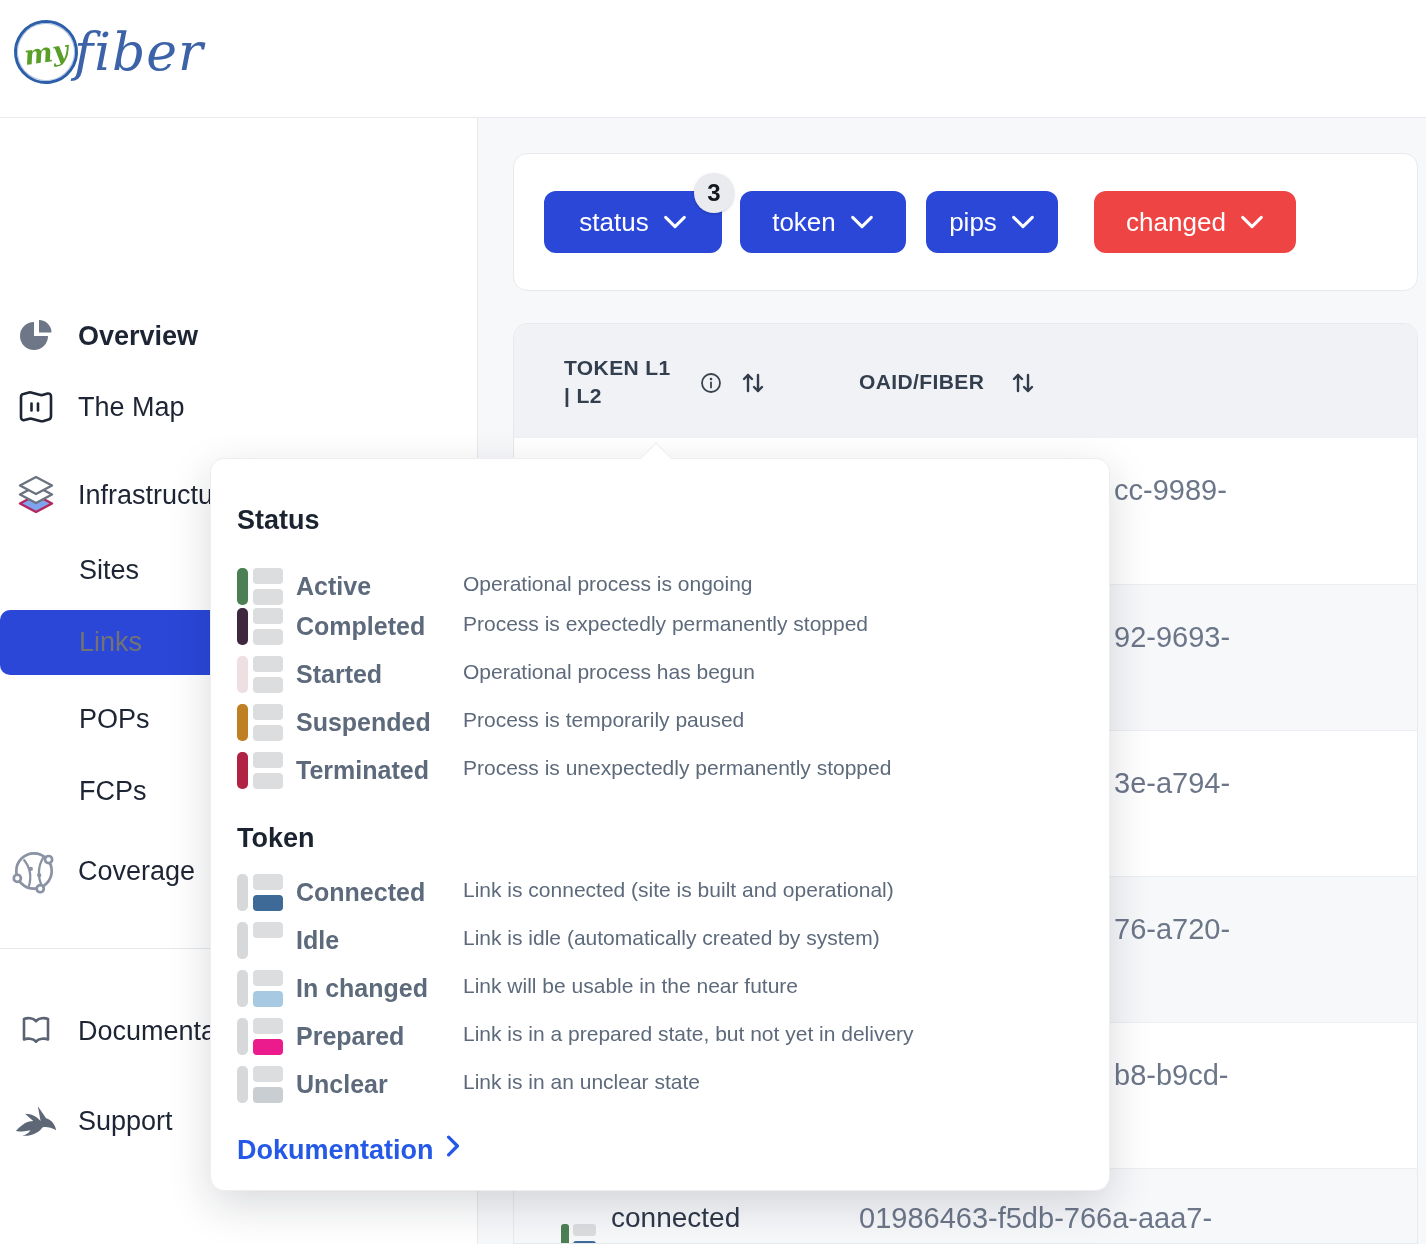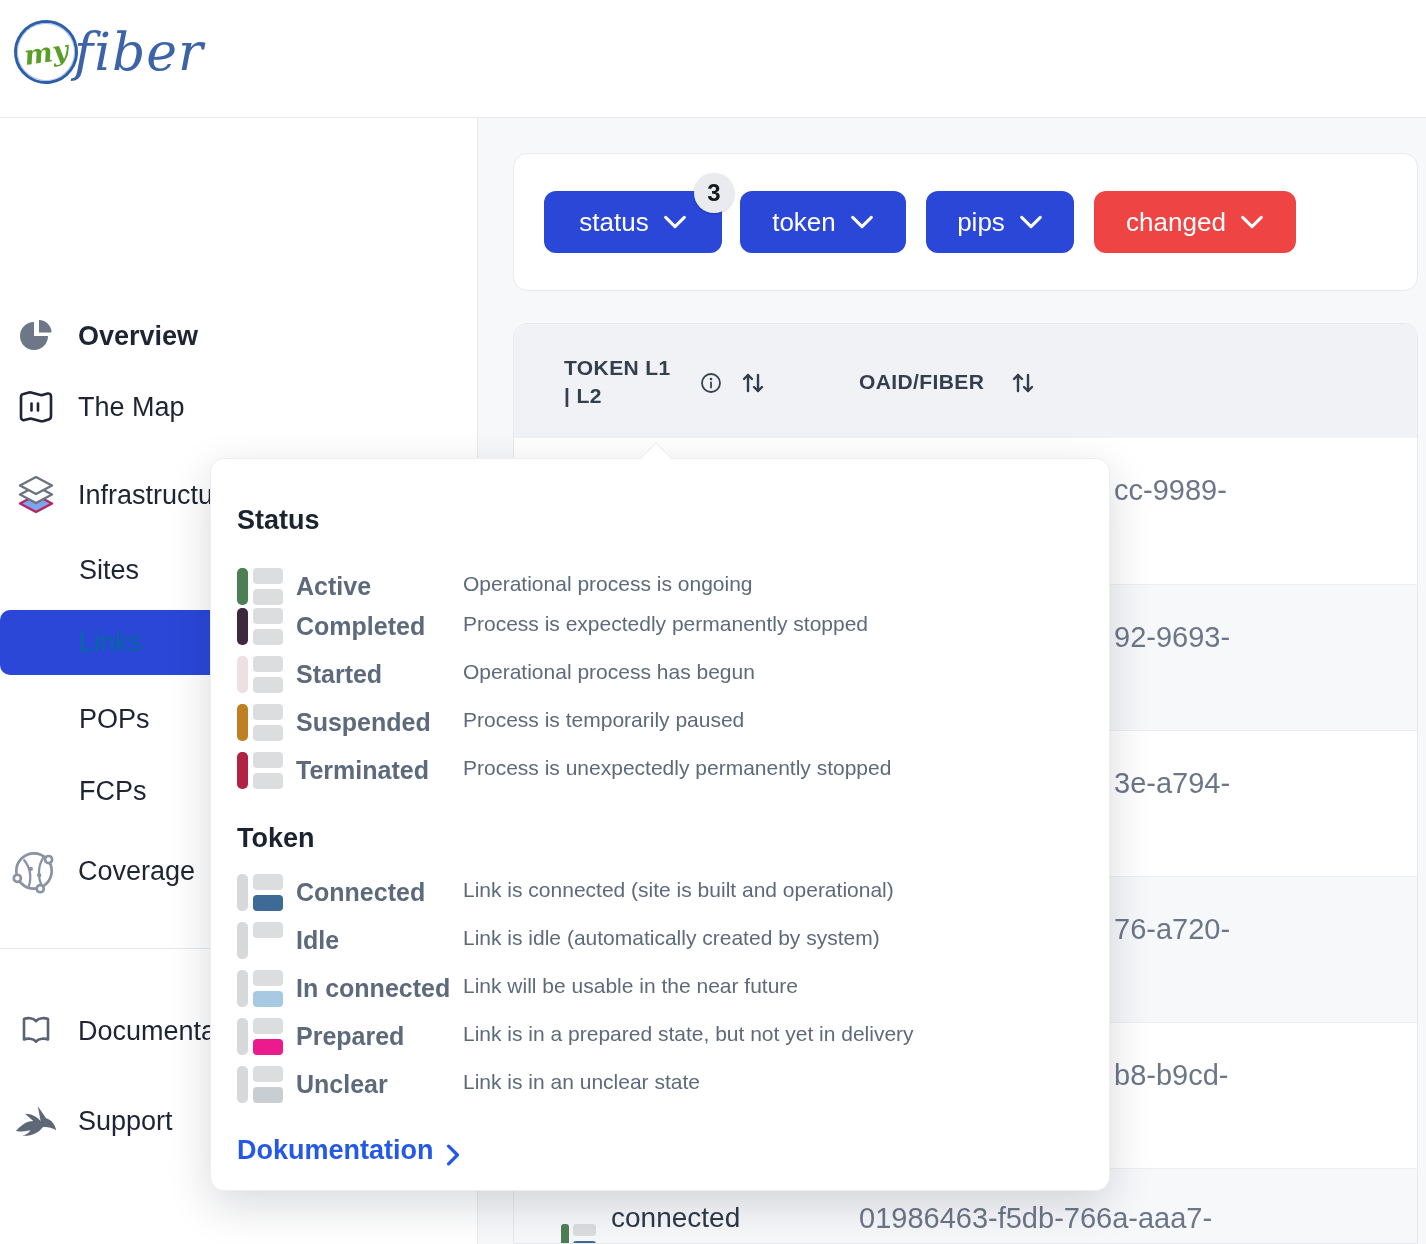--- a/index.html
+++ b/index.html
@@ -34,38 +34,38 @@
   .ni-map { top:265px; }
   .ni-infra { top:353px; }
   .ni-chevron { position:absolute; left:398px; top:10px; }
   .sub-item { position:absolute; left:0; width:478px; height:44px;
     display:flex; align-items:center; font-size:27px; color:#1d2433; cursor:pointer; }
   .sub-item .nlabel { position:absolute; left:79px; white-space:nowrap; }
   .si-sites { top:430px; }
   .si-links { top:492px; height:65px; }
   .links-pill { position:absolute; left:0; top:0; width:440px; height:65px;
     border-radius:10px; background:#2a47d8; }
-  .si-links .nlabel { color:#0369a1; z-index:1; }
+  .si-links .nlabel { color:#737373; z-index:1; }
   .si-pops { top:579px; }
   .si-fcps { top:651px; }
   .ni-coverage { top:728px; height:50px; }
   .ni-coverage .nicon { left:8px; width:52px; height:52px; }
   .side-divider { position:absolute; left:0; top:830px; width:478px; height:1px; background:#e7e9ed; }
   .ni-docs { top:889px; }
   .ni-support { top:979px; }
 
   
   .filter-card { position:absolute; left:513px; top:153px; width:905px; height:138px;
     background:#fff; border:1px solid #e7e9ed; border-radius:14px; z-index:1; }
   .fbtn { position:absolute; top:37px; height:62px; border:none; border-radius:12px;
     background:#2a47d8; color:#fff; font-size:26px; font-family:"Liberation Sans", sans-serif;
     display:flex; align-items:center; justify-content:center; gap:14px; cursor:pointer; }
   .fbtn-status { left:30px; width:178px; }
   .fbtn-token { left:226px; width:166px; }
-  .fbtn-pips { left:412px; width:148px; }
+  .fbtn-pips { left:412px; width:132px; }
   .fbtn-changed { left:580px; width:202px; }
   .fbadge { position:absolute; left:150px; top:-18px; width:40px; height:40px;
     border-radius:50%; background:#e9ebef; color:#15181d; font-size:24px; font-weight:bold;
     display:flex; align-items:center; justify-content:center;
     box-shadow:0 1px 3px rgba(0,0,0,.18); }
 
   .table-card { position:absolute; left:513px; top:323px; width:905px; height:921px;
     background:#fff; border:1px solid #e7e9ed; border-radius:14px 14px 0 0;
     overflow:hidden; z-index:1; }
   .thead { position:absolute; left:0; top:0; width:905px; height:114px; background:#f0f2f5; }
@@ -105,21 +105,21 @@
   .leg-icon { position:absolute; left:0; top:3px; width:46px; height:37px; }
   .vbar { position:absolute; left:0; top:0; width:11px; height:37px; border-radius:5px; }
   .vbar-gray { background:#d7d8da; }
   .hb { position:absolute; left:16px; width:30px; height:16px; border-radius:4px; background:#dcdddf; }
   .hb1 { top:0; }
   .hb2 { top:21px; }
   .leg-label { position:absolute; left:59px; top:7px; font-size:25px; font-weight:bold; color:#5d6a7b; white-space:nowrap; }
   .leg-desc { position:absolute; left:226px; top:7px; font-size:21px; color:#5d6a7b; white-space:nowrap; }
   .st-0 { top:90px;margin-top:16px; } .st-1 { top:146px; } .st-2 { top:194px; } .st-3 { top:242px; } .st-4 { top:290px;padding-left:39px; }
   .tk-0 { top:412px; } .tk-1 { top:460px; } .tk-2 { top:508px; } .tk-3 { top:556px; } .tk-4 { top:604px; }
-  .doc-link { position:absolute; left:26px; top:676px; display:flex; align-items:flex-end; gap:12px;
+  .doc-link { position:absolute; left:26px; top:676px; display:flex; align-items:flex-start; gap:12px;
     color:#2458e6; font-size:27px; font-weight:bold; cursor:pointer; }
 </style>
 </head>
 <body>
 
 <div id="page">
 
   <div class="topbar">
     <div class="logo">
       <div class="logo-circle">
@@ -380,21 +380,21 @@
       </span>
       <span class="leg-label">Idle</span>
       <span class="leg-desc">Link is idle (automatically created by system)</span>
     </div>
     <div class="leg tk-2">
       <span class="leg-icon">
         <span class="vbar vbar-gray"></span>
         <span class="hb hb1"></span>
         <span class="hb hb2" style="background: rgb(167, 201, 226);"></span>
       </span>
-      <span class="leg-label">In connected</span>
+      <span class="leg-label">In changed</span>
       <span class="leg-desc">Link will be usable in the near future</span>
     </div>
     <div class="leg tk-3">
       <span class="leg-icon">
         <span class="vbar vbar-gray"></span>
         <span class="hb hb1"></span>
         <span class="hb hb2" style="background: rgb(235, 27, 141);"></span>
       </span>
       <span class="leg-label">Prepared</span>
       <span class="leg-desc">Link is in a prepared state, but not yet in delivery</span>

